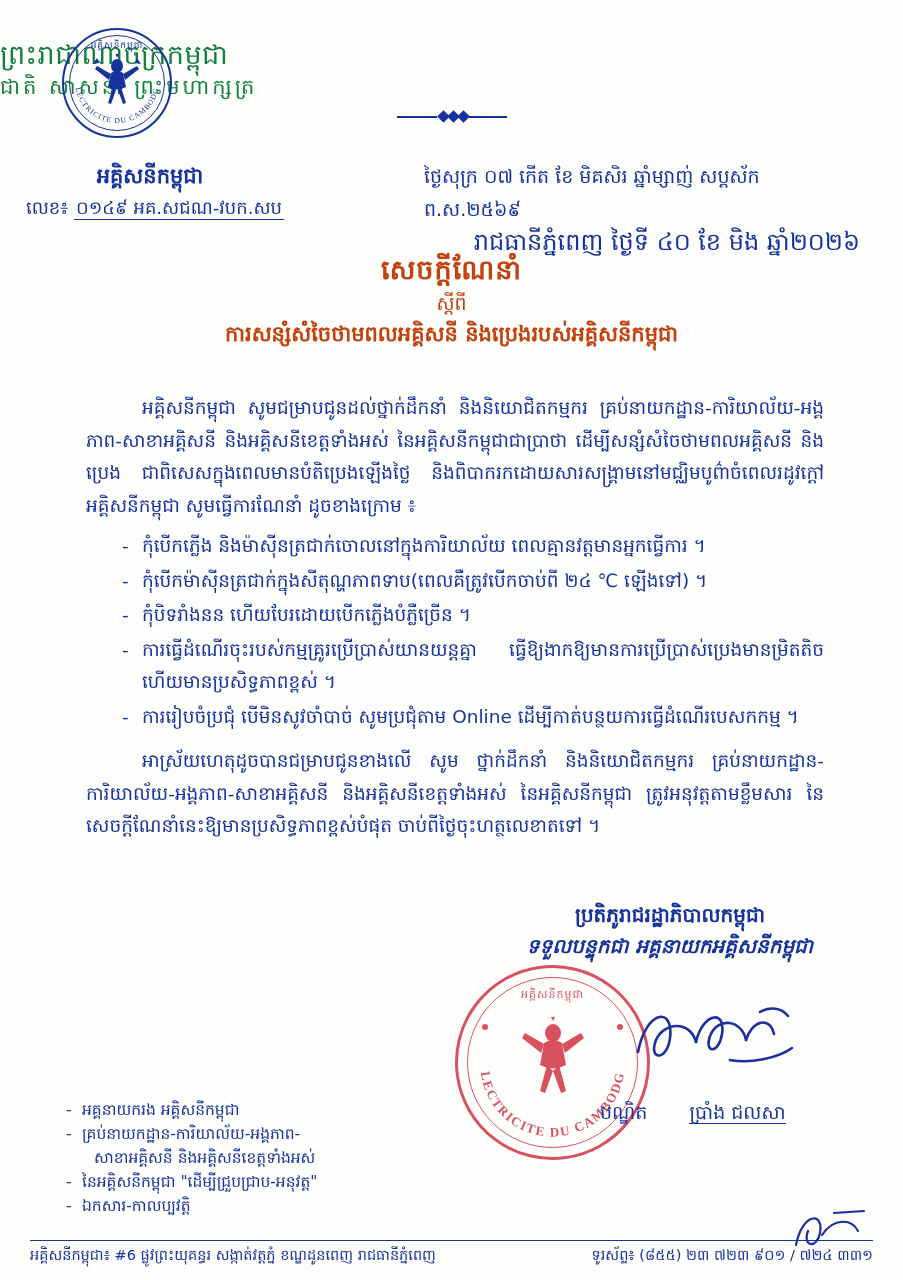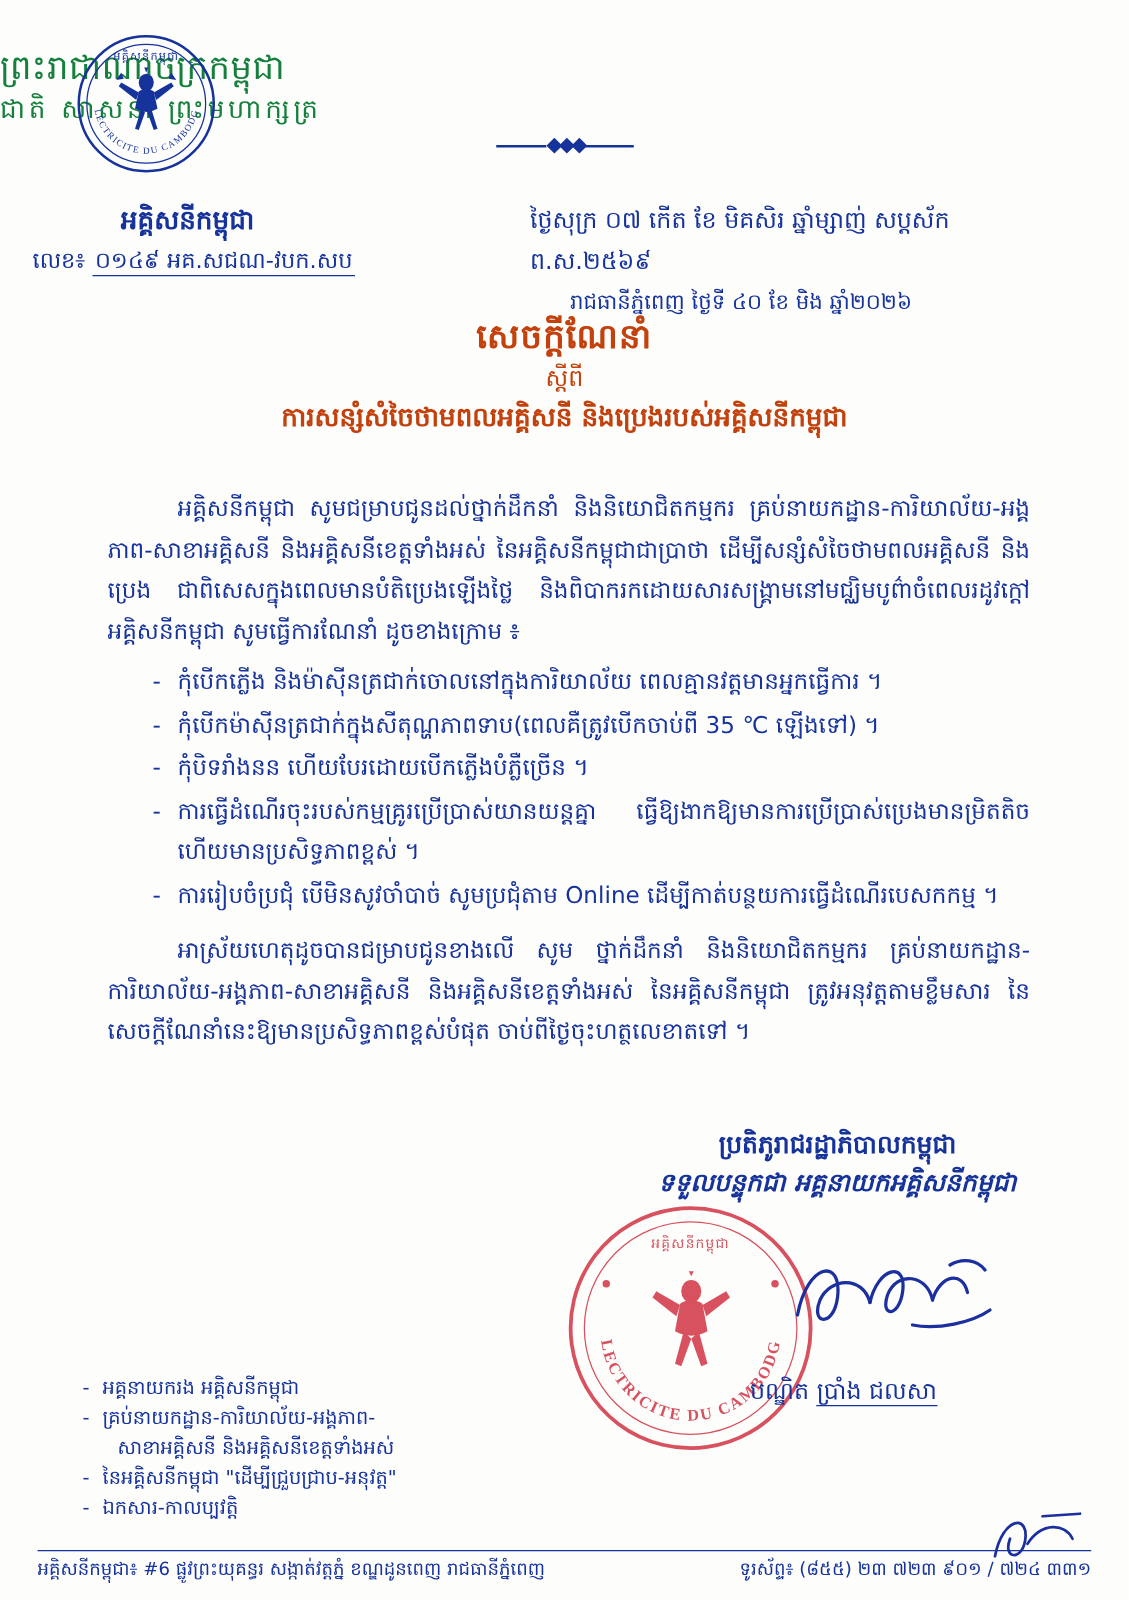--- a/index.html
+++ b/index.html
@@ -145,21 +145,21 @@
   
   .date-block {
     position: absolute;
     top: 160px;
     left: 400px;
     width: 460px;
     color: #16329b;
     line-height: 33px;
   }
   .date-block .l1 { font-size: 19px; padding-left: 24px; }
-  .date-block .l2 { font-size: 17px; padding-left: 56px; }
+  .date-block .l2 { font-size: 24px; padding-left: 56px; text-align: right; }
 
   
   .doc-title {
     position: absolute;
     top: 252px;
     left: 0; right: 0;
     text-align: center;
     color: #c2410c;
   }
   .doc-title .t1 {
@@ -225,21 +225,21 @@
   .sign-block .s2 { font-size: 20px; line-height: 31px; font-weight: bold; font-style: italic;}
   .sign-name {
     position: absolute;
     top: 1100px;
     left: 600px;
     width: 270px;
     font-size: 19px;
     color: #16329b;
     text-align: left;
   }
-  .sign-name .underline { border-bottom: 1.4px solid #16329b; }
+  .sign-name .underline { border-bottom: 1.4px solid #16329b; margin-left: 36px; }
 
   
   .scribble {
     position: absolute;
     top: 990px;
     left: 630px;
     width: 170px;
     height: 90px;
     pointer-events: none;
   }
@@ -389,21 +389,21 @@
   <div class="doc-title">
     <div class="t1">សេចក្តីណែនាំ</div>
     <div class="t2">ស្តីពី</div>
     <div class="t3">ការសន្សំសំចៃថាមពលអគ្គិសនី និងប្រេងរបស់អគ្គិសនីកម្ពុជា</div>
   </div>
 
   <div class="body-text">
     <p class="para indent">អគ្គិសនីកម្ពុជា សូមជម្រាបជូនដល់ថ្នាក់ដឹកនាំ និងនិយោជិតកម្មករ គ្រប់នាយកដ្ឋាន-ការិយាល័យ-អង្គភាព-សាខាអគ្គិសនី និងអគ្គិសនីខេត្តទាំងអស់ នៃអគ្គិសនីកម្ពុជាជាប្រាថា ដើម្បីសន្សំសំចៃថាមពលអគ្គិសនី និងប្រេង ជាពិសេសក្នុងពេលមានបំតិប្រេងឡើងថ្លៃ និងពិបាករកដោយសារសង្គ្រាមនៅមជ្ឈិមបូព៌ាចំពេលរដូវក្តៅ អគ្គិសនីកម្ពុជា សូមធ្វើការណែនាំ ដូចខាងក្រោម ៖</p>
     <ul class="bullets">
       <li><span class="dash">-</span><span>កុំបើកភ្លើង និងម៉ាស៊ីនត្រជាក់ចោលនៅក្នុងការិយាល័យ ពេលគ្មានវត្តមានអ្នកធ្វើការ ។</span></li>
-      <li><span class="dash">-</span><span>កុំបើកម៉ាស៊ីនត្រជាក់ក្នុងសីតុណ្ហភាពទាប(ពេលគឺត្រូវបើកចាប់ពី 35 ℃ ឡើងទៅ) ។</span></li>
+      <li><span class="dash">-</span><span>កុំបើកម៉ាស៊ីនត្រជាក់ក្នុងសីតុណ្ហភាពទាប(ពេលគឺត្រូវបើកចាប់ពី ២៤ ℃ ឡើងទៅ) ។</span></li>
       <li><span class="dash">-</span><span>កុំបិទរាំងនន ហើយបែរដោយបើកភ្លើងបំភ្លឺច្រើន ។</span></li>
       <li><span class="dash">-</span><span>ការធ្វើដំណើរចុះរបស់កម្មគ្រូរប្រើប្រាស់យានយន្តគ្នា ធ្វើឱ្យងាកឱ្យមានការប្រើប្រាស់ប្រេងមានម្រិតតិច ហើយមានប្រសិទ្ធភាពខ្ពស់ ។</span></li>
       <li><span class="dash">-</span><span>ការរៀបចំប្រជុំ បើមិនសូវចាំបាច់ សូមប្រជុំតាម Online ដើម្បីកាត់បន្ថយការធ្វើដំណើរបេសកកម្ម ។</span></li>
     </ul>
     <p class="para indent para-final">អាស្រ័យហេតុដូចបានជម្រាបជូនខាងលើ សូម ថ្នាក់ដឹកនាំ និងនិយោជិតកម្មករ គ្រប់នាយកដ្ឋាន-ការិយាល័យ-អង្គភាព-សាខាអគ្គិសនី និងអគ្គិសនីខេត្តទាំងអស់ នៃអគ្គិសនីកម្ពុជា ត្រូវអនុវត្តតាមខ្លឹមសារ នៃសេចក្តីណែនាំនេះឱ្យមានប្រសិទ្ធភាពខ្ពស់បំផុត ចាប់ពីថ្ងៃចុះហត្ថលេខាតទៅ ។</p>
   </div>
 
   <div class="sign-block">
     <div class="s1">ប្រតិភូរាជរដ្ឋាភិបាលកម្ពុជា</div>
     <div class="s2">ទទួលបន្ទុកជា អគ្គនាយកអគ្គិសនីកម្ពុជា</div>

